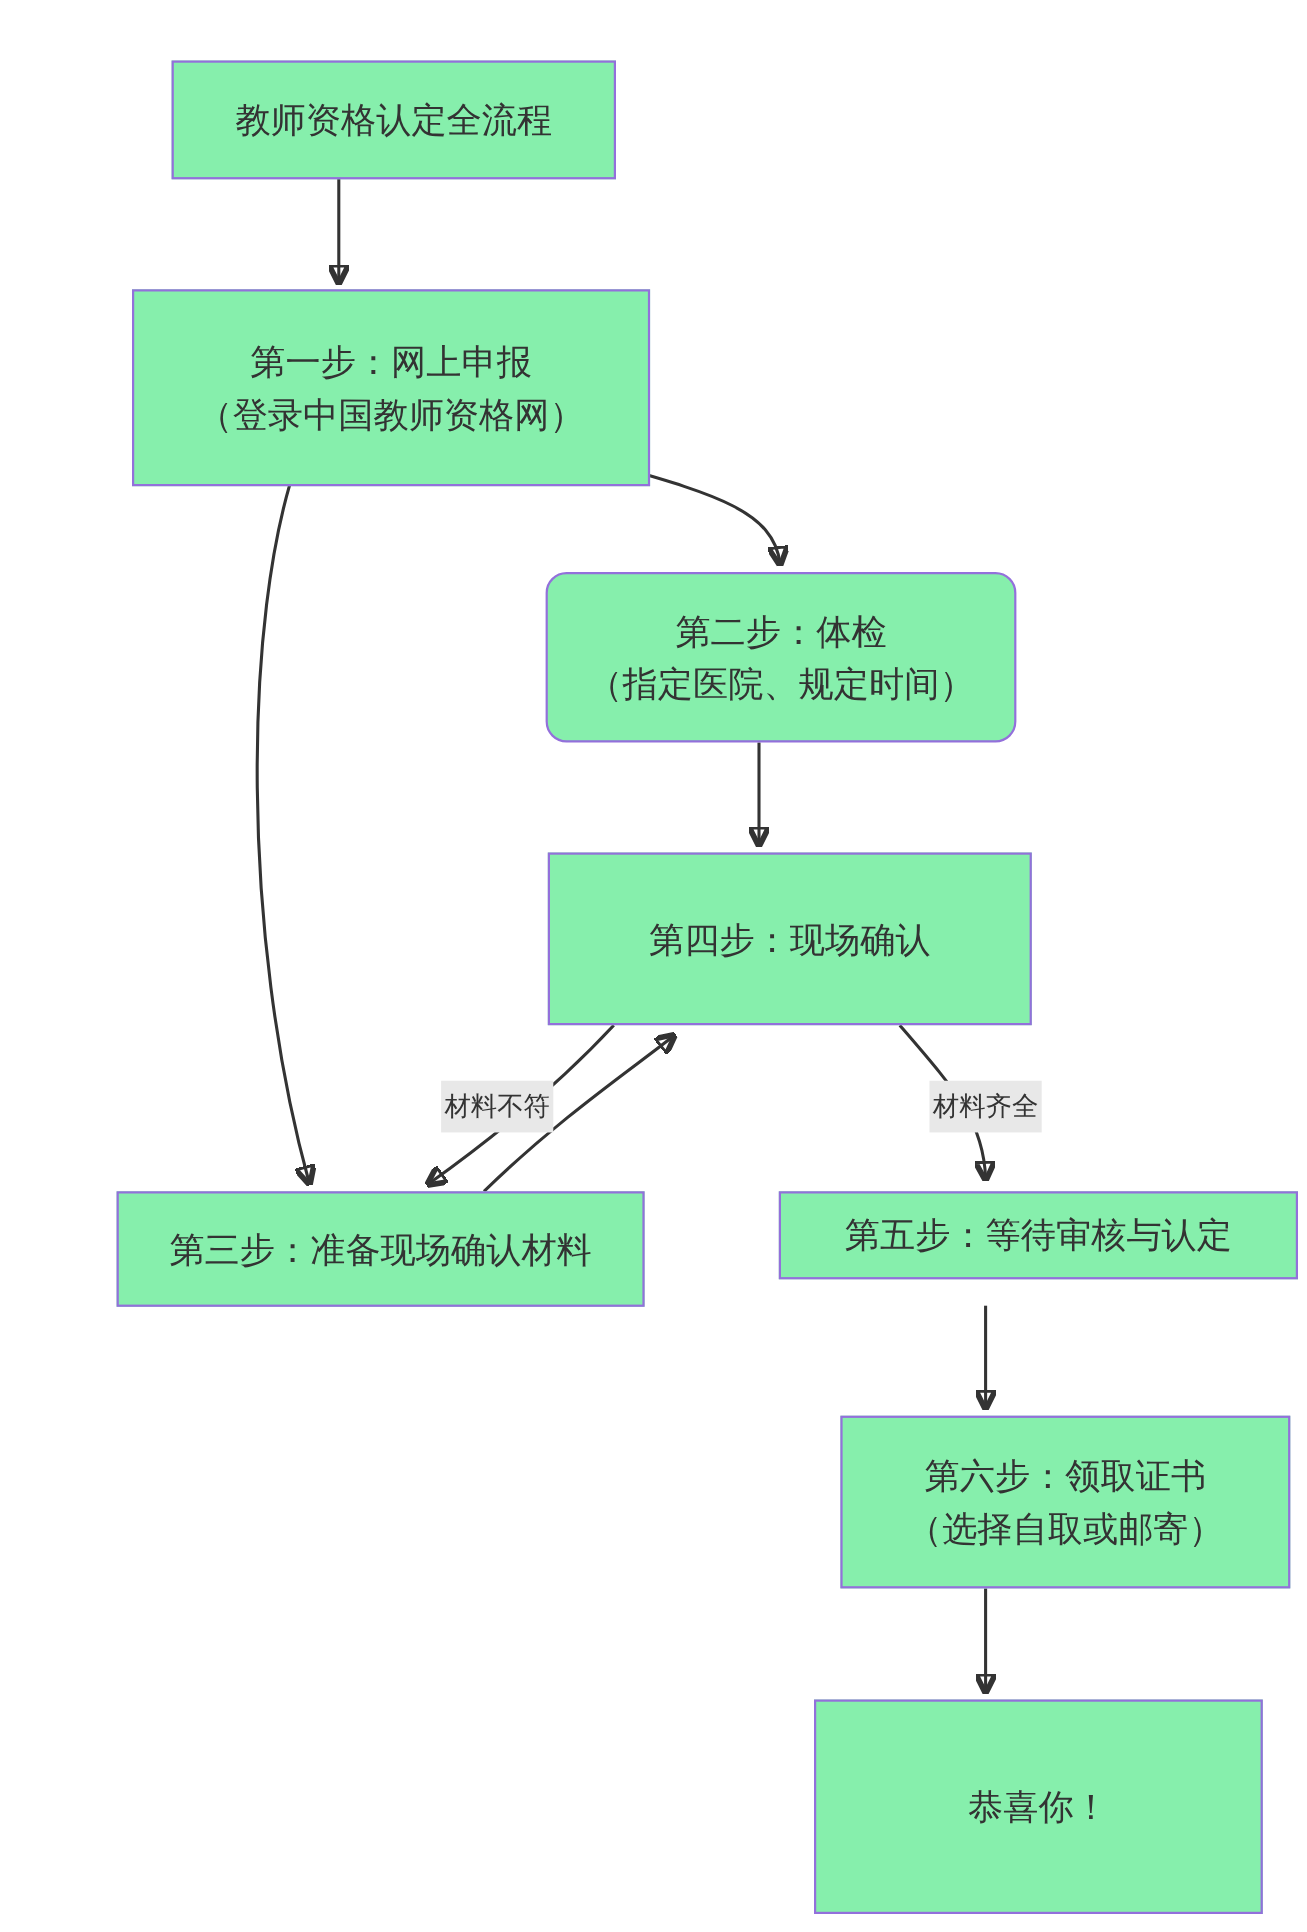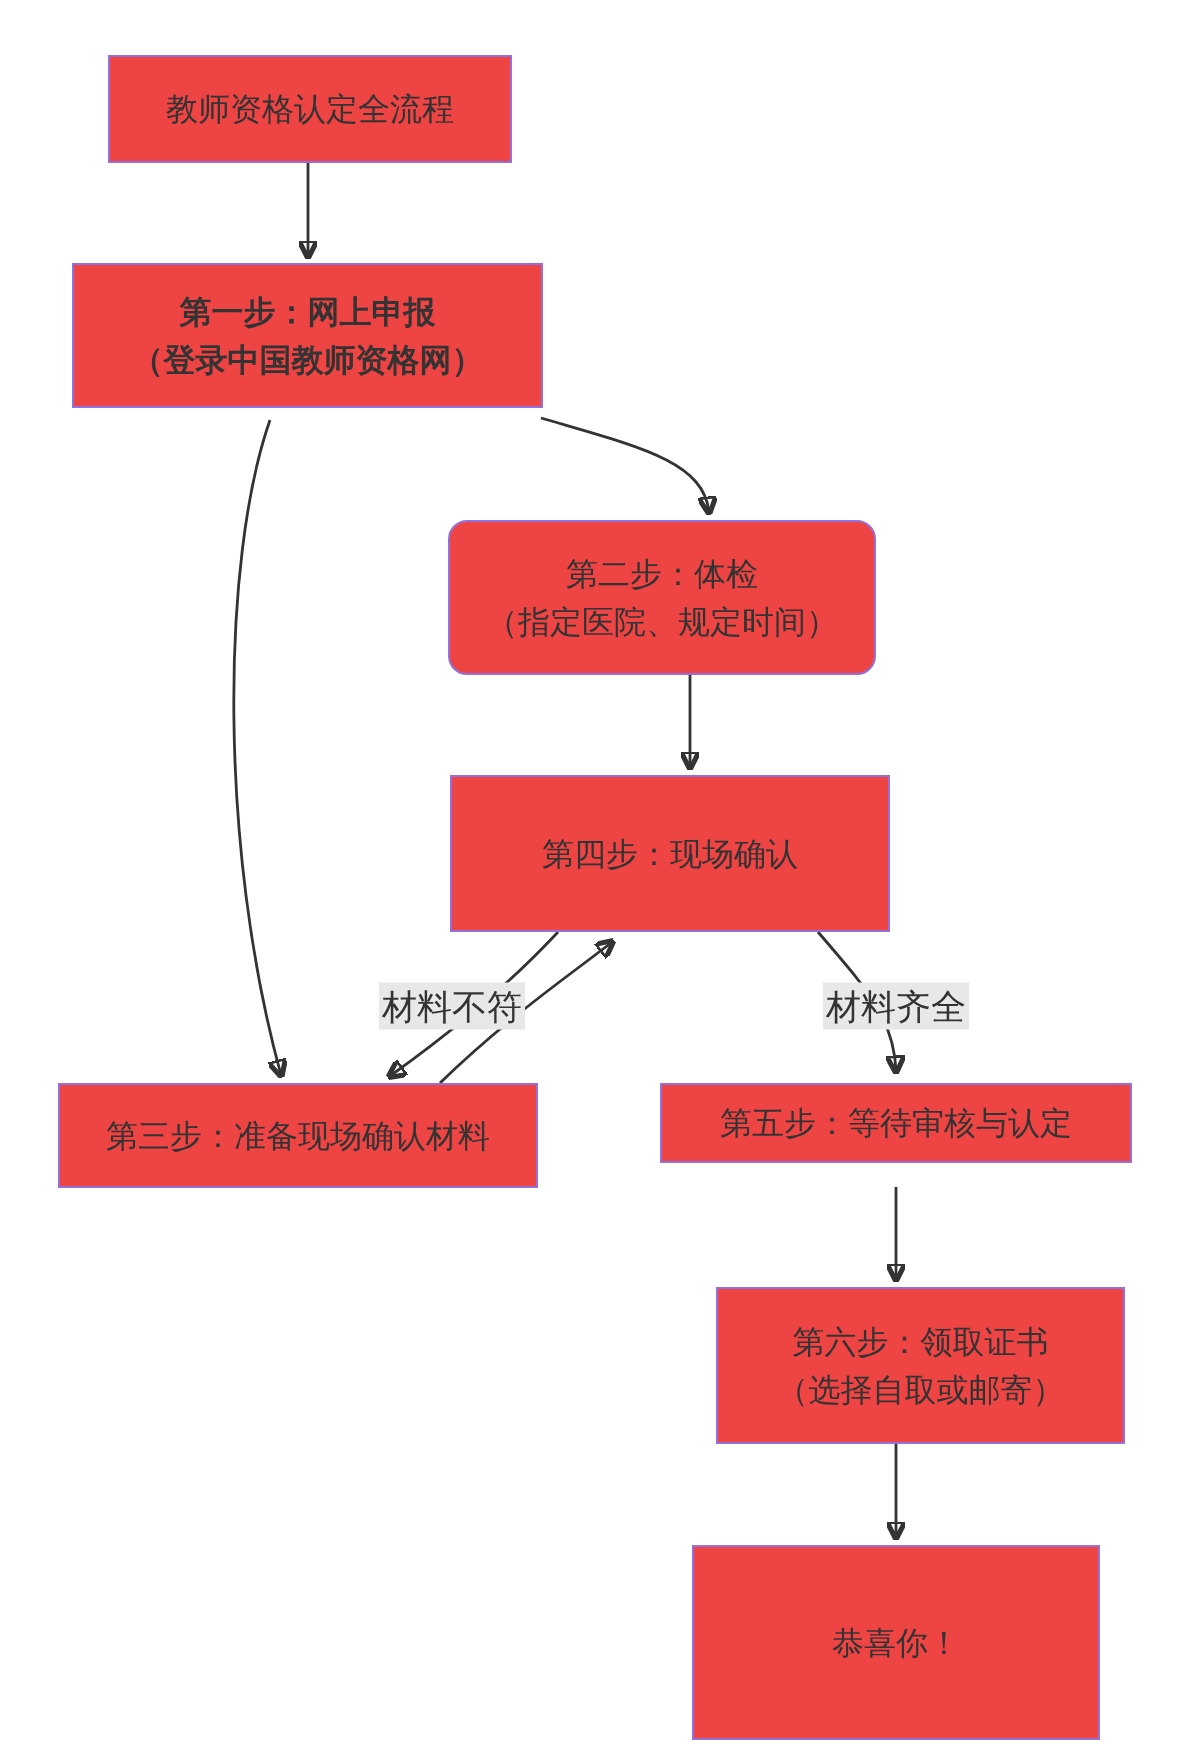--- a/index.html
+++ b/index.html
@@ -8,38 +8,39 @@
     width:1188px;height:1756px;
     background:#ffffff;
     font-family:"Liberation Sans","DejaVu Sans",sans-serif;
     overflow:hidden;
   }
   .edges{position:absolute;left:0;top:0;width:1188px;height:1756px;}
   .edges path{stroke:#333333;stroke-width:2.8px;fill:none;}
   .node{
     position:absolute;
     box-sizing:border-box;
-    background:#ef4444;
+    background:#86efac;
     border:2.5px solid #9370DB;
     color:#333333;
     font-size:32px;
     line-height:48px;
     display:flex;
     flex-direction:column;
     align-items:center;
     justify-content:center;
     text-align:center;
+    margin-left:48px;
   }
   .node span{display:block;white-space:nowrap;}
   .edge-label{
     position:absolute;
     transform:translate(-50%,-50%);
     background:#e8e8e8;
     color:#333333;
-    font-size:35px;
+    font-size:24px;
     line-height:45px;
     padding:1px 3px;
     white-space:nowrap;
   }
 </style>
 </head>
 <body>
 
 <div class="canvas">
 
@@ -57,21 +58,21 @@
     <path d="M 440 1083 C 510 1015, 577 970, 612 942" marker-end="url(#arrow)"></path>
     <path d="M 818 932 C 866 988, 894 1018, 896 1071" marker-end="url(#arrow)"></path>
     <path d="M 896 1187 L 896 1279" marker-end="url(#arrow)"></path>
     <path d="M 896 1444 L 896 1537" marker-end="url(#arrow)"></path>
   </svg>
 
   <div class="node" style="left:108px;top:55px;width:404px;height:108px;">
     <span>教师资格认定全流程</span>
   </div>
 
-  <div class="node" style="left:72px;top:263px;width:471px;height:145px;font-weight:bold;">
+  <div class="node" style="left:72px;top:263px;width:471px;height:179px;">
     <span>第一步：网上申报</span>
     <span>（登录中国教师资格网）</span>
   </div>
 
   <div class="node" style="left:448px;top:520px;width:428px;height:155px;border-radius:19px;">
     <span>第二步：体检</span>
     <span>（指定医院、规定时间）</span>
   </div>
 
   <div class="node" style="left:450px;top:775px;width:440px;height:157px;">

